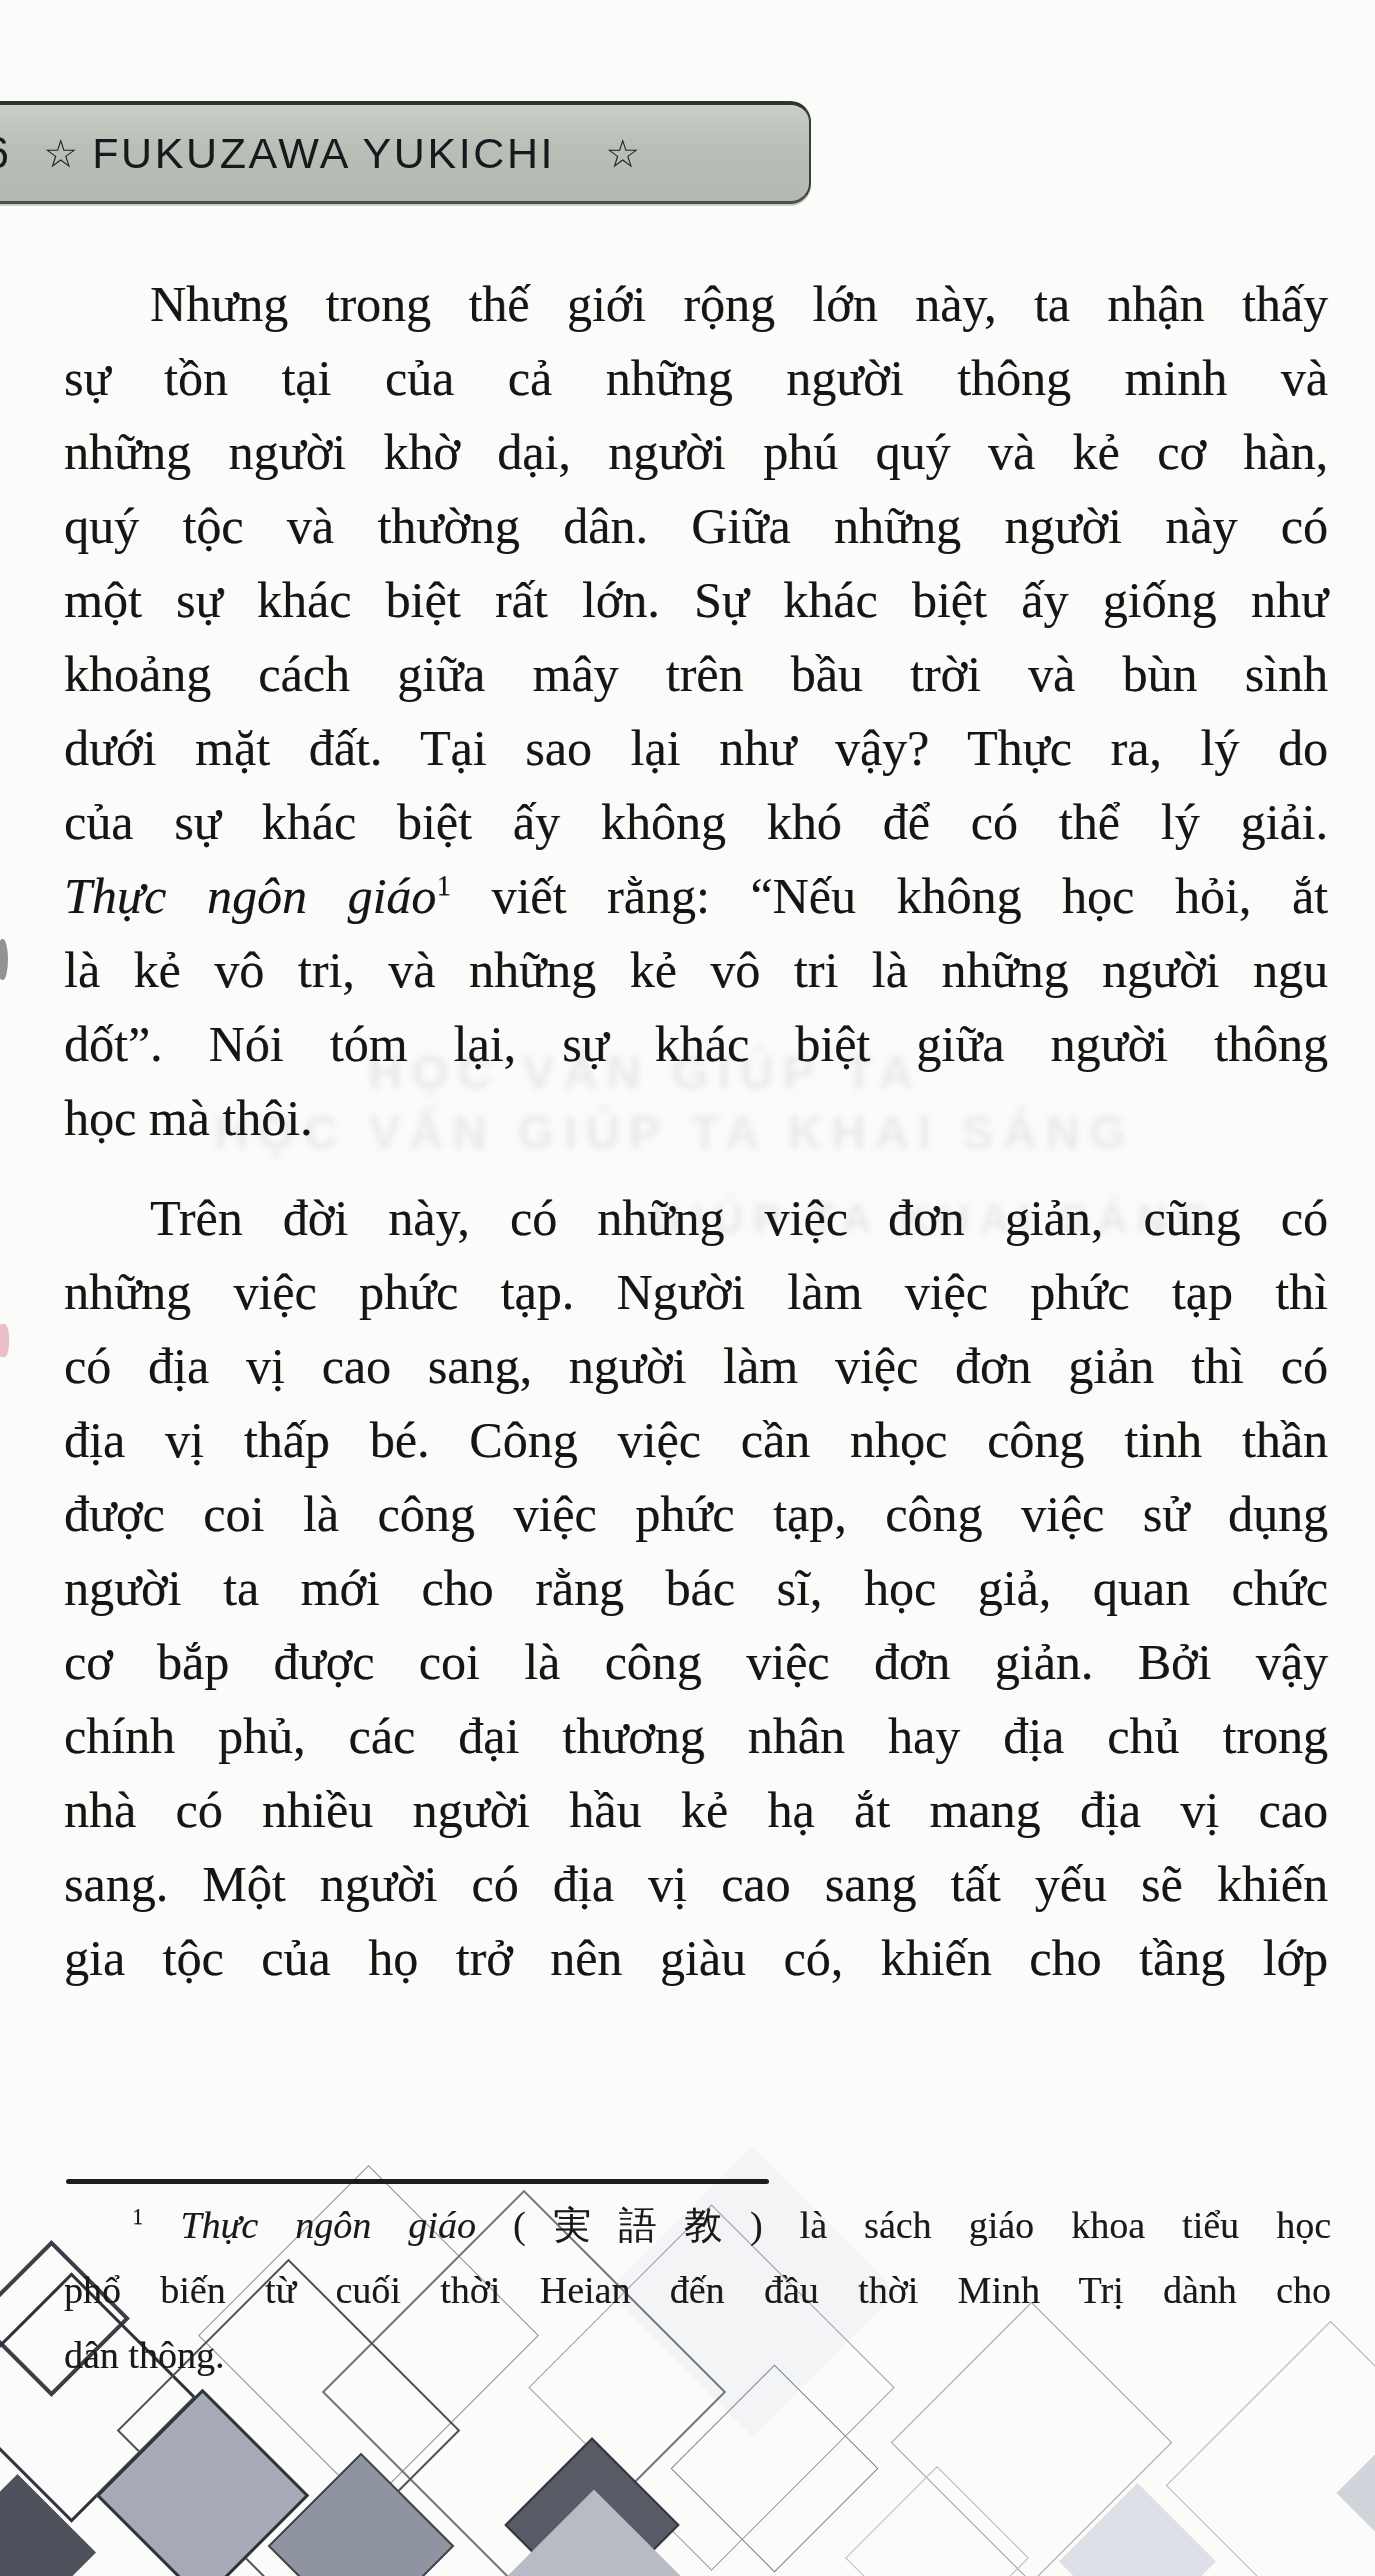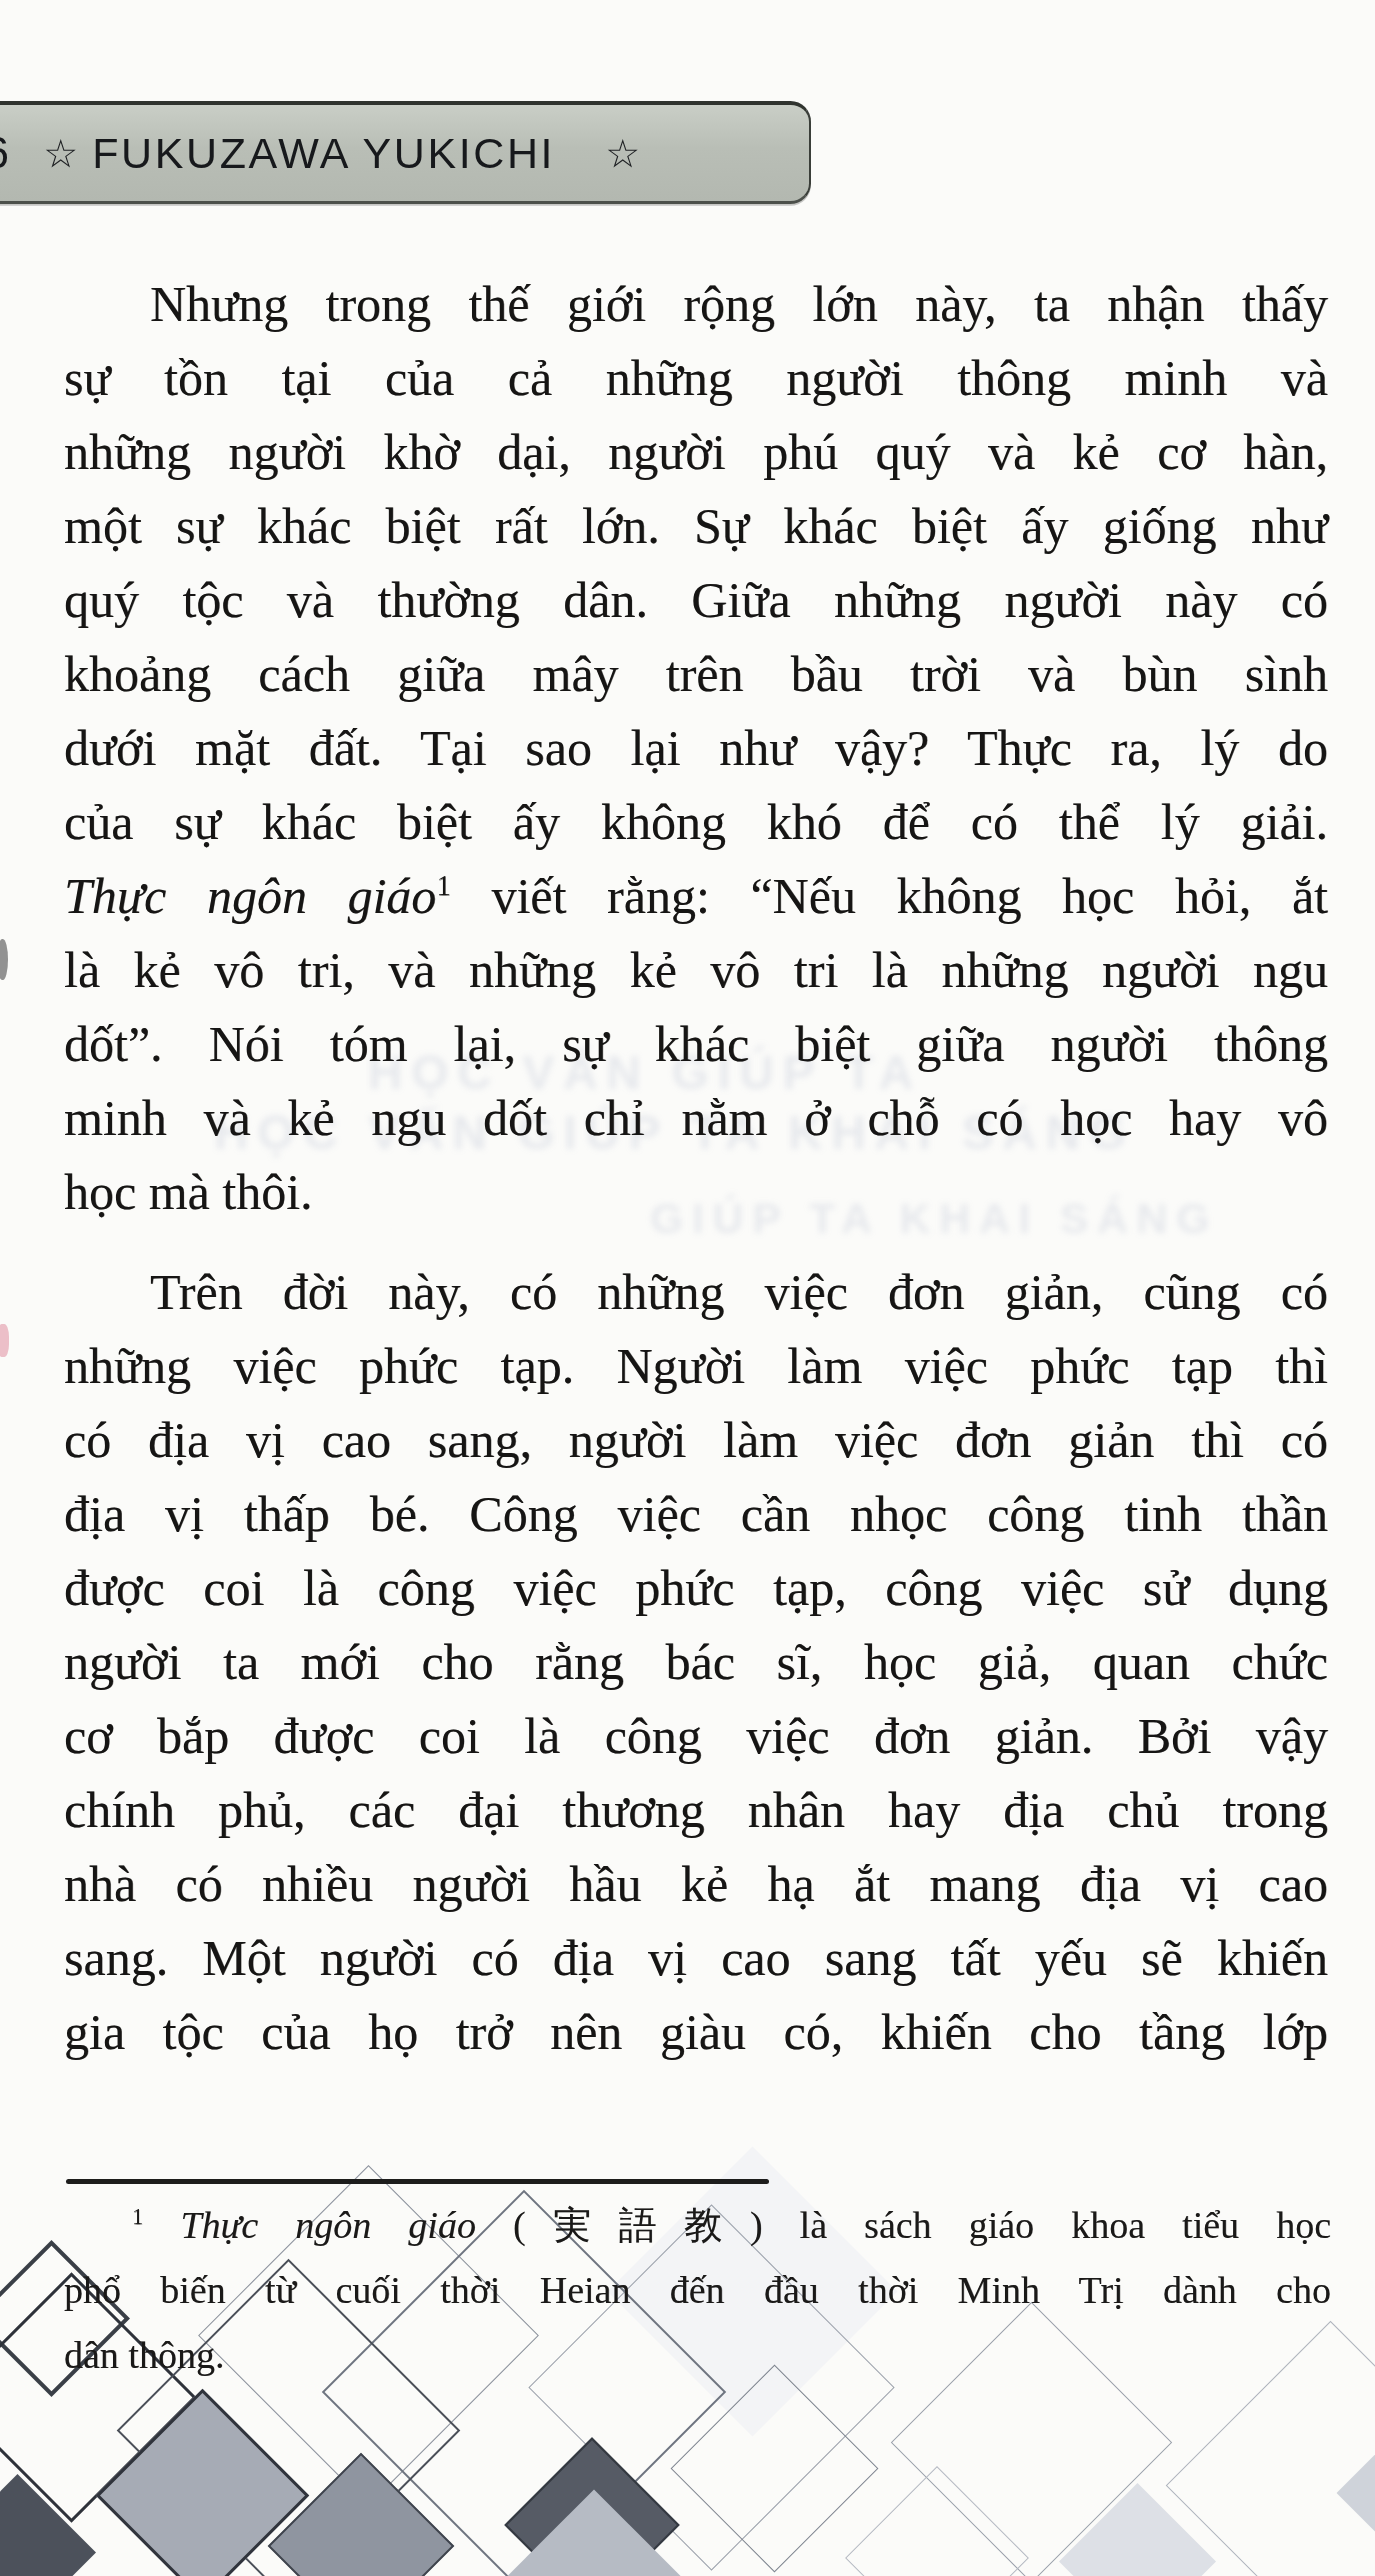--- a/index.html
+++ b/index.html
@@ -117,29 +117,28 @@
       <div class="ghost" style="left: 368px; top: 1045px; font-size: 48px;">HỌC VẤN GIÚP TA</div>
       <div class="ghost" style="left: 214px; top: 1105px; font-size: 48px;">HỌC VẤN GIÚP TA KHAI SÁNG</div>
       <div class="ghost" style="left: 650px; top: 1194px; font-size: 43px;">GIÚP TA KHAI SÁNG</div>
     </div>
 
   <div class="body-text" id="body-text">
       <div class="para">
         <div class="line indent">Nhưng trong thế giới rộng lớn này, ta nhận thấy</div>
         <div class="line">sự tồn tại của cả những người thông minh và</div>
         <div class="line">những người khờ dại, người phú quý và kẻ cơ hàn,</div>
+        <div class="line">quý tộc và thường dân. Giữa những người này có</div>
         <div class="line">một sự khác biệt rất lớn. Sự khác biệt ấy giống như</div>
-        <div class="line">quý tộc và thường dân. Giữa những người này có</div>
         <div class="line">khoảng cách giữa mây trên bầu trời và bùn sình</div>
         <div class="line">dưới mặt đất. Tại sao lại như vậy? Thực ra, lý do</div>
         <div class="line">của sự khác biệt ấy không khó để có thể lý giải.</div>
         <div class="line"><em>Thực ngôn giáo</em><sup>1</sup> viết rằng: “Nếu không học hỏi, ắt</div>
         <div class="line">là kẻ vô tri, và những kẻ vô tri là những người ngu</div>
         <div class="line">dốt”. Nói tóm lại, sự khác biệt giữa người thông</div>
-        <div class="line">minh và kẻ ngu dốt chỉ nằm ở chỗ có học hay vô</div>
         <div class="line no-just">học mà thôi.</div>
       </div>
       <div class="para">
         <div class="line indent">Trên đời này, có những việc đơn giản, cũng có</div>
         <div class="line">những việc phức tạp. Người làm việc phức tạp thì</div>
         <div class="line">có địa vị cao sang, người làm việc đơn giản thì có</div>
         <div class="line">địa vị thấp bé. Công việc cần nhọc công tinh thần</div>
         <div class="line">được coi là công việc phức tạp, công việc sử dụng</div>
         <div class="line">người ta mới cho rằng bác sĩ, học giả, quan chức</div>
         <div class="line">cơ bắp được coi là công việc đơn giản. Bởi vậy</div>

